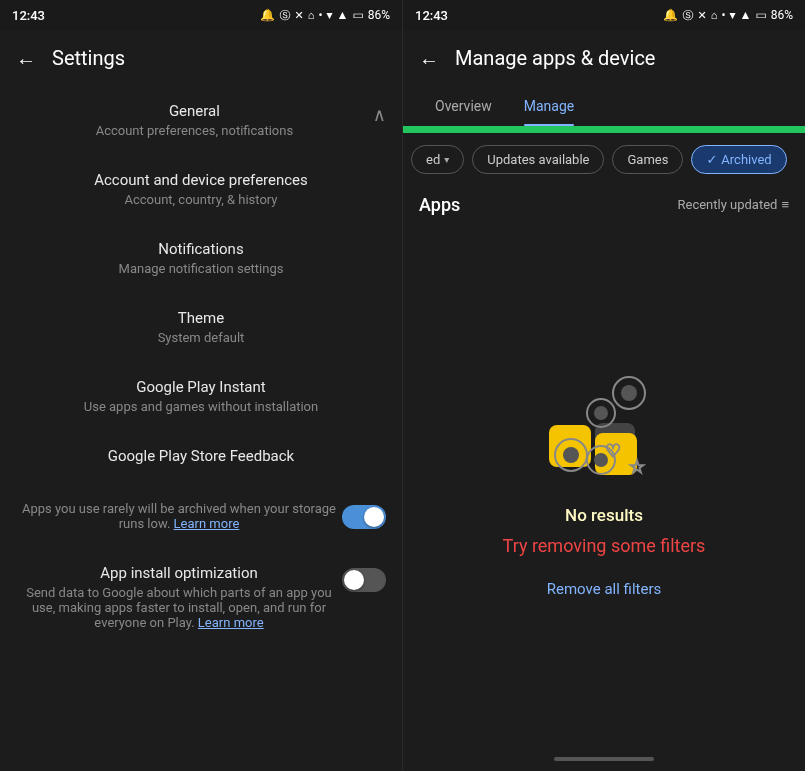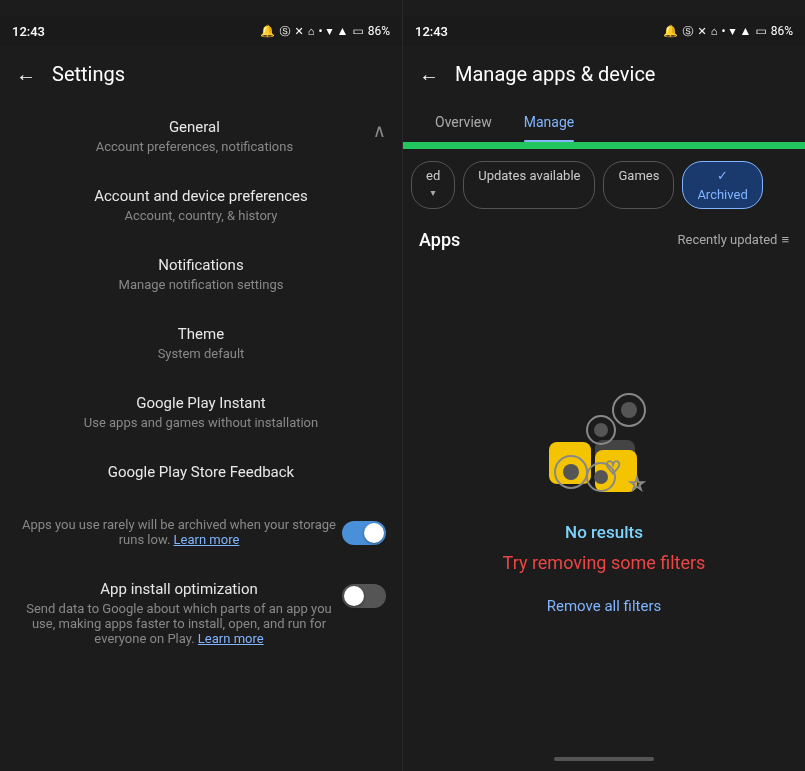--- a/index.html
+++ b/index.html
@@ -13,21 +13,20 @@
     }
 
     
     .status-bar {
       display: flex;
       justify-content: space-between;
       align-items: center;
       padding: 6px 12px;
       height: 30px;
       background: #1a1a1a;
-      margin-top: 16px;
     }
     .status-time {
       color: #fff;
       font-size: 13px;
       font-weight: 500;
     }
     .status-icons {
       display: flex;
       align-items: center;
       gap: 4px;
@@ -175,21 +174,20 @@
       align-items: center;
       gap: 4px;
       padding: 6px 14px;
       border: 1px solid #555;
       border-radius: 20px;
       color: #ccc;
       font-size: 13px;
       cursor: pointer;
       white-space: nowrap;
       background: transparent;
-      flex-direction: column;
     }
     .chip.active {
       background: #1a3a6e;
       border-color: #82b4ff;
       color: #82b4ff;
     }
     .chip-arrow {
       font-size: 10px;
       color: #aaa;
     }
@@ -229,21 +227,21 @@
       gap: 10px;
       padding: 20px;
     }
     .empty-illustration {
       width: 130px;
       height: 120px;
       position: relative;
       margin-bottom: 10px;
     }
     .empty-title {
-      color: #7dd3fc;
+      color: #fef9c3;
       font-size: 17px;
       font-weight: 500;
     }
     .empty-subtitle {
       color: #ef4444;
       font-size: 18px;
     }
     .remove-filters-btn {
       color: #82b4ff;
       font-size: 15px;

